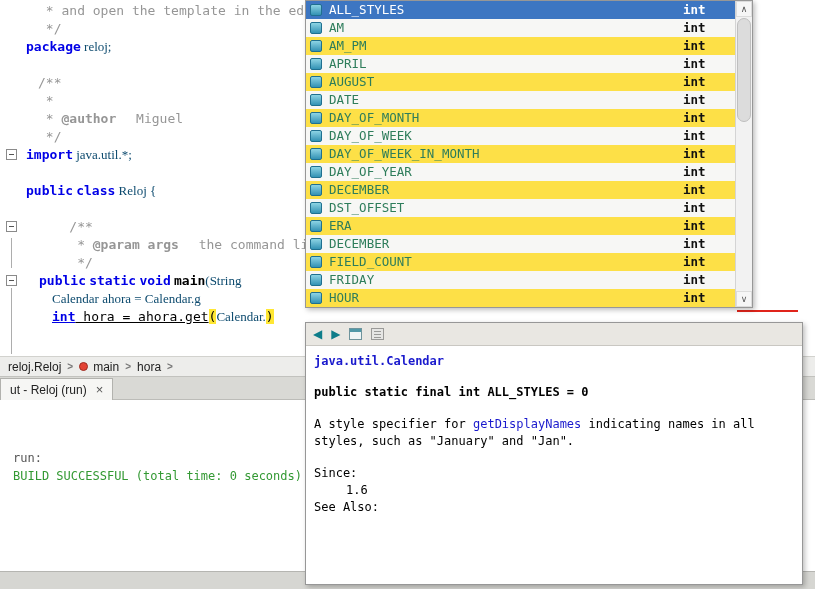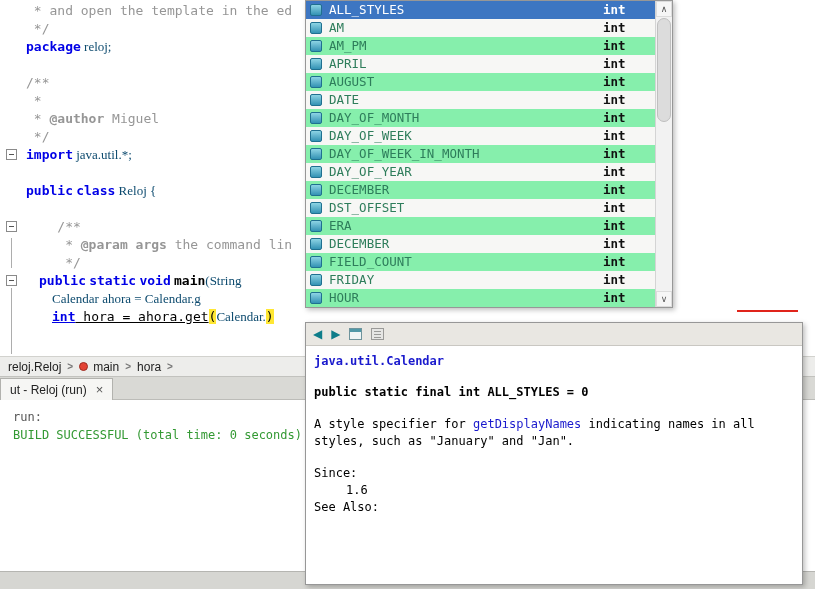--- a/index.html
+++ b/index.html
@@ -4,21 +4,21 @@
 <style>
   *{margin:0;padding:0;box-sizing:border-box;}
   html,body{background:#fff;}
   body{font-family:"Liberation Sans",sans-serif;}
   .screen{position:relative;width:815px;height:589px;background:#fff;overflow:hidden;}
 
   
   .editor{position:absolute;left:0;top:0;width:815px;height:356px;background:#fff;}
   .code{position:absolute;left:26px;top:2px;font:13px/18px "DejaVu Sans Mono",monospace;white-space:pre;}
   .code-line{height:18px;}
-  .tok-comment{color:var(--comment-gray,#969696);}
+  .tok-comment{color:var(--comment-gray,#969696);margin-left:12px;}
   .tok-commentb{color:var(--comment-gray,#969696);font-weight:bold;}
   .tok-keyword{color:var(--keyword-blue,#0000e6);font-weight:bold;}
   .tok-plain{color:#0c4a6e;font-family:Liberation Serif, serif;}
   .tok-bold{color:#000;font-weight:bold;}
   .tok-kwul{color:var(--keyword-blue,#0000e6);font-weight:bold;text-decoration:underline;}
   .tok-plainul{color:#000;text-decoration:underline;text-align:right;}
   .tok-hl{background:var(--highlight-yellow,#ffe733);color:#000;}
   .gutter{position:absolute;left:0;top:0;width:24px;height:356px;background:#fff;}
   .fold-box{position:absolute;left:6px;width:11px;height:11px;border:1px solid #8a8a8a;background:#fff;}
   .fold-box::after{content:"";position:absolute;left:2px;top:4px;width:5px;height:1px;background:#555;}
@@ -31,26 +31,26 @@
   .breadcrumb{position:absolute;left:0;top:356px;width:815px;height:21px;background:#ededeb;border-top:1px solid #d2d2ce;border-bottom:1px solid #c2c2be;display:flex;align-items:center;padding:0 6px;font-size:12px;color:#222;}
   .bc-item{margin:0 2px;cursor:default;}
   .bc-sep{color:#777;font-weight:bold;font-size:10px;margin:0 4px;}
   .bc-dot{width:9px;height:9px;border-radius:50%;background:#e34234;border:1px solid #9c2b22;display:inline-block;margin:0 3px 0 2px;}
 
   
   .outtabs{position:absolute;left:0;top:377px;width:815px;height:23px;background:#d9d9d5;border-bottom:1px solid #bcbcb8;}
   .outtab{position:absolute;left:0;top:1px;height:22px;background:#f6f6f4;border:1px solid #b2b2ae;border-bottom:none;display:flex;align-items:center;gap:9px;padding:0 9px;font-size:12px;color:#222;}
   .tabclose{color:#555;font-size:13px;line-height:1;}
   .outbody{position:absolute;left:0;top:400px;width:305px;height:171px;background:#fff;padding:8px 0 0 13px;font:12px/18px "DejaVu Sans Mono",monospace;}
-  .out-plain{color:#555;}
+  .out-plain{color:#555;margin-top:41px;}
   .out-success{color:var(--success-green,#339933);}
   .statusbar{position:absolute;left:0;top:571px;width:815px;height:18px;background:#d6d6d2;border-top:1px solid #b5b5b1;}
 
   
-  .comp{position:absolute;left:305px;top:0;width:368px;height:308px;background:#86efac;border:1px solid #979797;display:flex;z-index:5;box-shadow:2px 2px 5px rgba(0,0,0,.25);}
+  .comp{position:absolute;left:305px;top:0;width:448px;height:308px;background:#fde047;border:1px solid #979797;display:flex;z-index:5;box-shadow:2px 2px 5px rgba(0,0,0,.25);}
   .comp-list{flex:1;overflow:hidden;}
   .comp-row{height:18px;display:flex;align-items:center;padding:0 2px 0 4px;font:12.5px/18px "DejaVu Sans Mono",monospace;}
   .comp-row:nth-child(even){background:#f7f7f5;}
   .field-icon{width:12px;height:12px;margin-right:7px;border:1px solid #1f7090;border-radius:2px;background:linear-gradient(180deg,#8dd4e4,#3392b4);flex:0 0 auto;}
   .comp-name{flex:1;color:var(--constant-green,#2e7d5b);}
   .comp-type{width:50px;color:#111;font-weight:bold;}
   .comp-row.selected{background:var(--selection-blue,#3d76c2);}
   .comp-row.selected .comp-name,.comp-row.selected .comp-type{color:#fff;}
   .comp-scroll{width:17px;position:relative;background:#f2f2f2;border-left:1px solid #d4d4d4;}
   .sb-btn{position:absolute;left:0;width:16px;height:16px;background:#f6f6f6;border:1px solid #dcdcdc;color:#555;font-size:9px;text-align:center;line-height:14px;}

